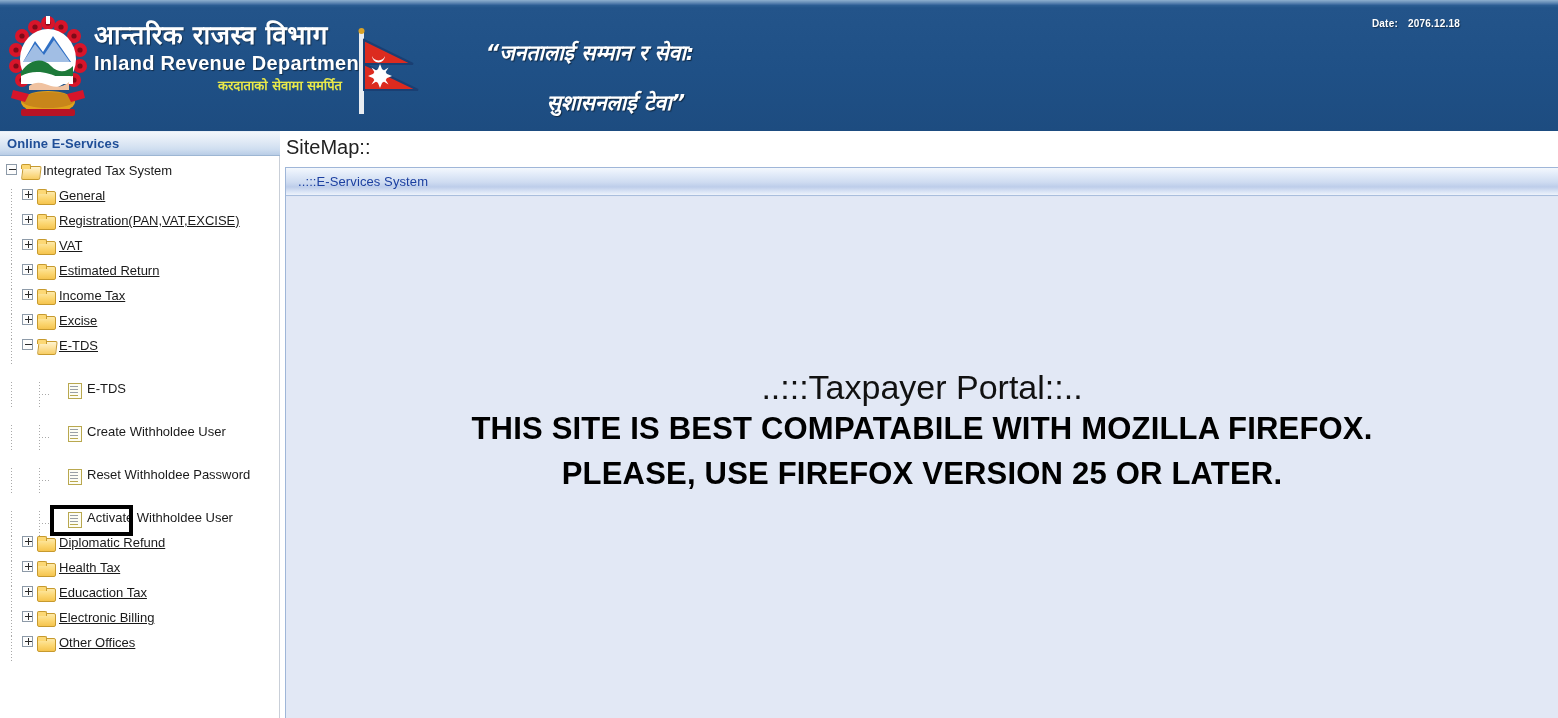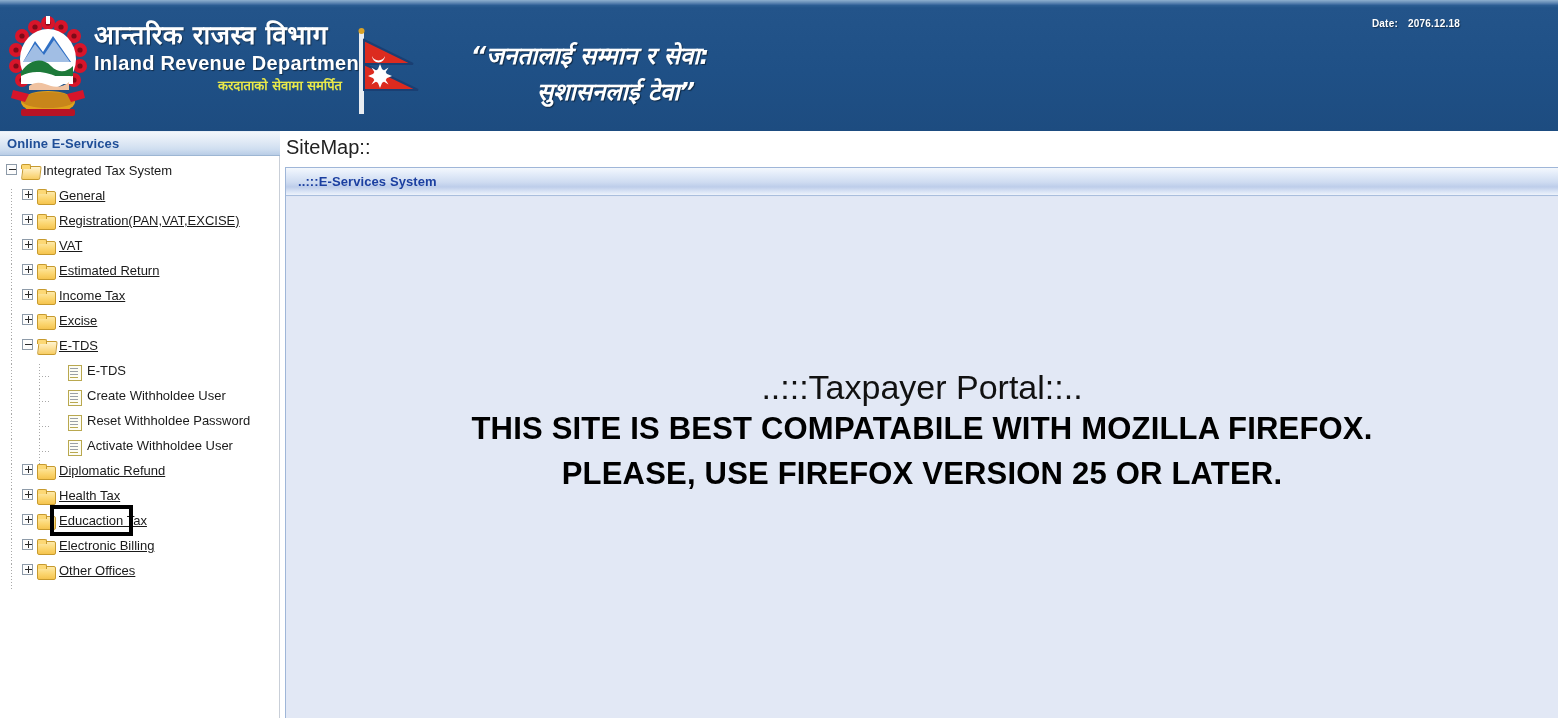--- a/index.html
+++ b/index.html
@@ -38,21 +38,21 @@
   }
   .dept-sub {
     font-family: "DejaVu Sans", sans-serif;
     font-size: 13px; font-weight: 700; color:#e8e84a; line-height:1.2;
     margin-top:3px; text-align:right; padding-right:2px; white-space: nowrap;
   }
   .flag { position:absolute; left:355px; top:28px; width:74px; height:88px; }
   .slogan {
     position:absolute; left:440px; top:38px; width:300px;
     font-family: "DejaVu Sans", sans-serif;
-    color:#ffffff; font-size:24px; font-style: italic; font-weight:600;
+    color:#ffffff; font-size:21px; font-style: italic; font-weight:600;
     line-height:1.5; text-align:center; text-shadow:1px 1px 1px rgba(0,0,0,.5);
   }
   .slogan .l2 { display:block; }
   .date-box {
     position:absolute; right:98px; top:18px;
     color:#ffffff; font-size:10px; font-weight:700; letter-spacing:.2px;
     text-shadow: 1px 1px 1px rgba(0,0,0,.4);
     white-space: nowrap;
   }
   .date-box .dval { margin-left:7px; }
@@ -74,21 +74,21 @@
     display:flex; align-items:center;
   }
   .sidebar-head span {
     font-size:13px; font-weight:700; color:#1f4e97; padding-left:7px; letter-spacing:.1px;
   }
   .tree { padding:8px 0 0 0; font-size:13px; color:#1a1a1a; }
   .node { display:flex; align-items:flex-start; height:25px; position:relative; white-space:nowrap; }
   .node .lbl { line-height:1; padding-bottom:1px; }
   .l0 { padding-left:6px; }
   .l1 { padding-left:22px;text-decoration:underline; }
-  .l2 { padding-left:52px; }
+  .l2 { padding-left:52px;margin-top:18px; }
 
   .toggle {
     width:11px; height:11px; border:1px solid #8d9aa8; background:#fcfcfc;
     position:relative; flex:0 0 auto; margin-right:4px;
   }
   .toggle:before{
     content:""; position:absolute; left:2px; top:4px; width:7px; height:1px; background:#2b2b2b;
   }
   .toggle.plus:after{
     content:""; position:absolute; left:5px; top:1px; width:1px; height:7px; background:#2b2b2b;
@@ -153,21 +153,21 @@
     background:#e0e6f4;
     border-left:1px solid #9fb6d8; border-top:1px solid #9fb6d8;
   }
   .panel-head {
     height:28px; width:100%;
     background: linear-gradient(180deg,#f4f8fd 0%, #e6eefa 18%, #cfdcf1 52%, #bdcdea 70%, #dbe5f6 88%, #eef3fb 100%);
     border-bottom:1px solid #a9bedd;
     display:flex; align-items:center;
   }
   .panel-head span {
-    font-size:13px; font-weight:700; color:#1b3fa0; padding-left:12px; letter-spacing:.1px;
+    font-size:13px; font-weight:400; color:#1b3fa0; padding-left:12px; letter-spacing:.1px;
   }
   .panel-body {
     position:absolute; left:0; right:0; top:29px; bottom:0;
     background:#e2e8f5;
     display:flex; flex-direction:column; align-items:center;
   }
   .portal-title {
     margin-top:171px; font-size:34px; color:#111; letter-spacing:0px;
     font-family: "Liberation Sans", sans-serif; white-space:nowrap;
   }

